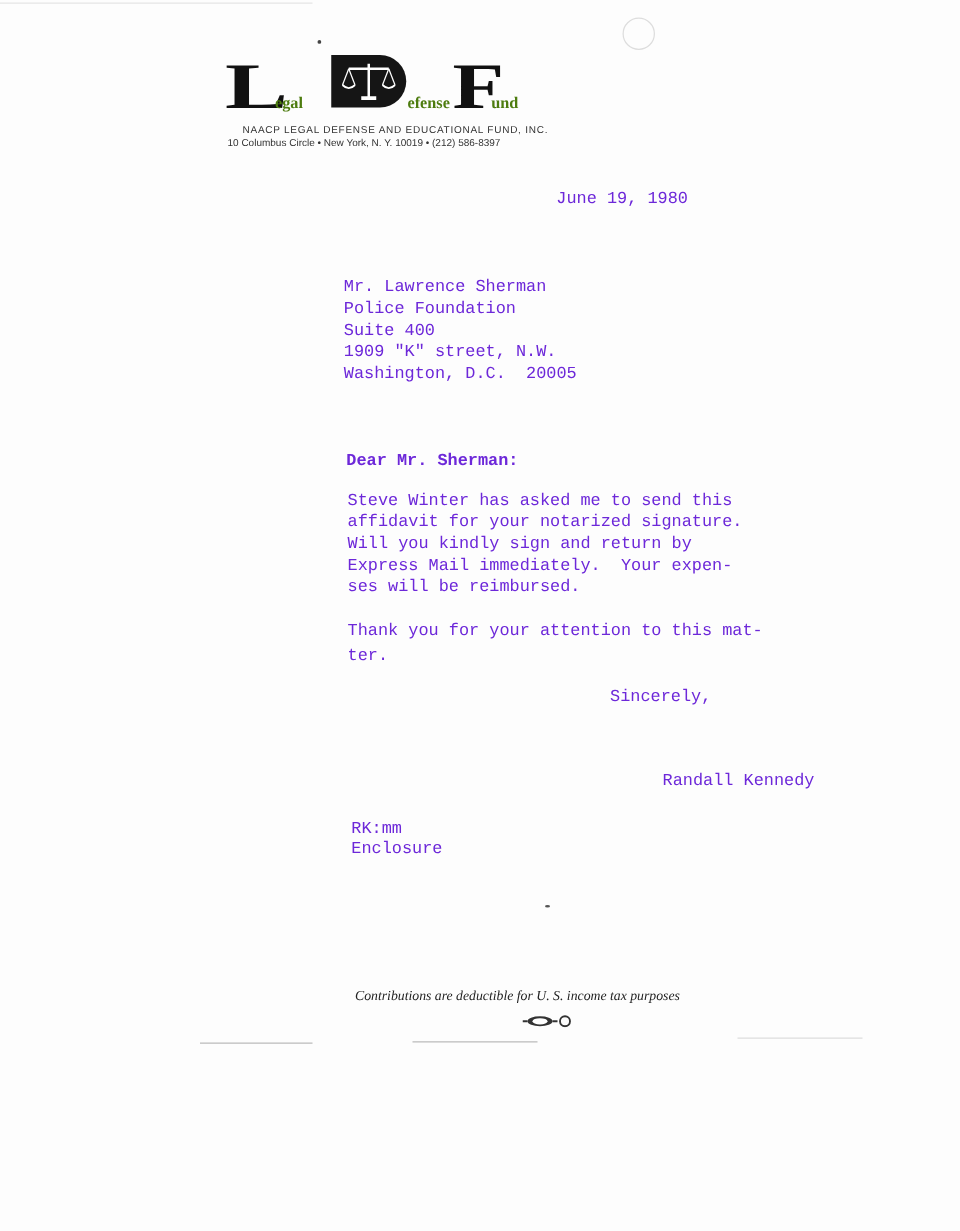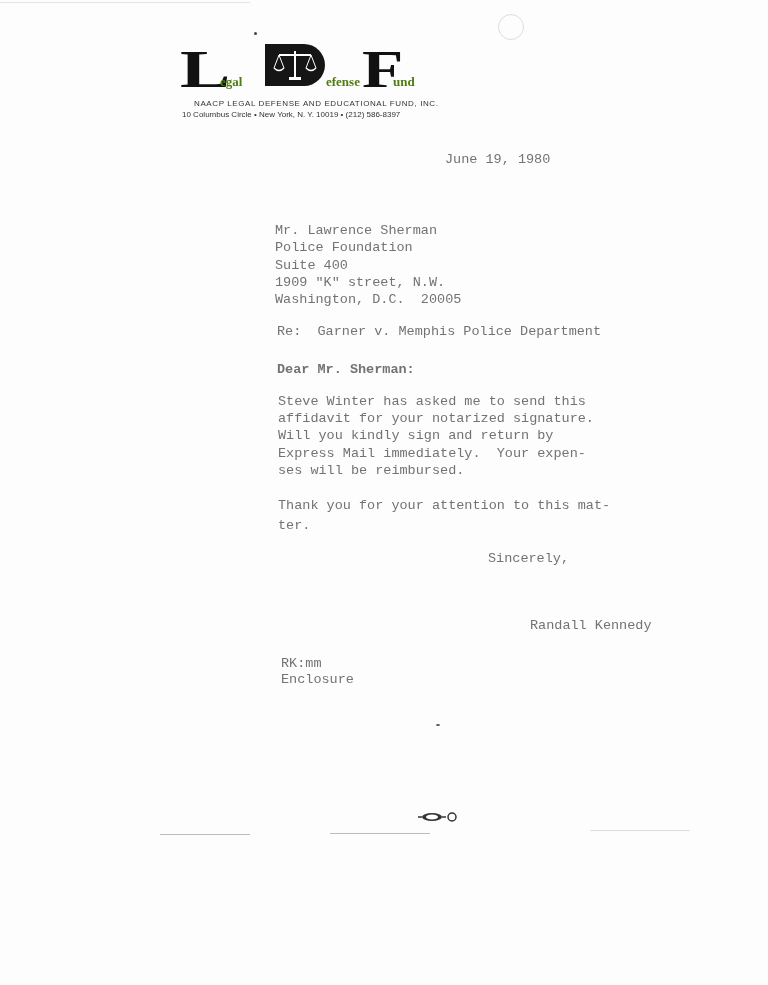--- a/index.html
+++ b/index.html
@@ -10,21 +10,21 @@
   .bigL { left: 0; top: 0; font-size: 52px; transform: scaleX(1.45); transform-origin: left bottom; letter-spacing: 0; }
   .bigD { left: 85px; top: 0; width: 60px; height: 42px; background: #151515; border-radius: 0 24px 24px 0; }
   .bigF { left: 182px; top: 0; font-size: 52px; transform: scaleX(1.3); transform-origin: left bottom; }
   .small { position: absolute; font-family: "Liberation Serif", serif; font-weight: bold; font-size: 13px; color: #4d7c0f; }
   .s1 { left: 40px; top: 30px; }
   .s2 { left: 146px; top: 30px; }
   .s3 { left: 213px; top: 30px; }
   .scales { position: absolute; left: 93px; top: 4px; width: 44px; height: 34px; }
   .org { position: absolute; left: 182px; top: 99px; font-family: "Liberation Sans", sans-serif; font-size: 8px; letter-spacing: 0.6px; color: #333; padding-left: 12px; }
   .addr { position: absolute; left: 182px; top: 110px; font-family: "Liberation Sans", sans-serif; font-size: 8px; color: #333; }
-  .t { position: absolute; font-size: 13.5px; white-space: pre; color: #737373; }
+  .t { position: absolute; font-size: 13.5px; white-space: pre; color: #6d28d9; }
   .footer { position: absolute; left: 284px; top: 791px; font-family: "Liberation Serif", serif; font-style: italic; font-size: 11px; color: #222; }
   .union { position: absolute; left: 418px; top: 812px; width: 40px; height: 10px; }
   .rule { position: absolute; height: 1px; background: #bbb; }
   .mark { position: absolute; border-radius: 50%; }
 </style>
 </head>
 <body>
 
 <div class="page">
 
@@ -54,21 +54,20 @@
   <div class="t" style="left:445px; top:152px;">June 19, 1980</div>
 
   <div>
     <div class="t" style="left:275px; top:223px;">Mr. Lawrence Sherman</div>
     <div class="t" style="left:275px; top:240px;">Police Foundation</div>
     <div class="t" style="left:275px; top:258px;">Suite 400</div>
     <div class="t" style="left:275px; top:275px;">1909 "K" street, N.W.</div>
     <div class="t" style="left:275px; top:292px;">Washington, D.C.  20005</div>
   </div>
 
-  <div class="t" style="left:277px; top:324px;">Re:  Garner v. Memphis Police Department</div>
   <div class="t" style="left:277px; top:362px;font-weight:bold;">Dear Mr. Sherman:</div>
 
   <div>
     <div class="t" style="left:278px; top:394px;">Steve Winter has asked me to send this</div>
     <div class="t" style="left:278px; top:411px;">affidavit for your notarized signature.</div>
     <div class="t" style="left:278px; top:428px;">Will you kindly sign and return by</div>
     <div class="t" style="left:278px; top:446px;">Express Mail immediately.  Your expen-</div>
     <div class="t" style="left:278px; top:463px;">ses will be reimbursed.</div>
   </div>
 
@@ -76,20 +75,21 @@
     <div class="t" style="left:278px; top:498px;">Thank you for your attention to this mat-</div>
     <div class="t" style="left:278px; top:518px;">ter.</div>
   </div>
 
   <div class="t" style="left:488px; top:551px;">Sincerely,</div>
   <div class="t" style="left:500px; top:618px;margin-left:30px;">Randall Kennedy</div>
 
   <div class="t" style="left:281px; top:656px;">RK:mm</div>
   <div class="t" style="left:281px; top:672px;">Enclosure</div>
 
+  <div class="footer">Contributions are deductible for U. S. income tax purposes</div>
   <svg class="union" viewBox="0 0 40 10">
     <ellipse cx="14" cy="5" rx="10" ry="4" fill="#333"></ellipse>
     <ellipse cx="14" cy="5" rx="6" ry="2.5" fill="#fff"></ellipse>
     <line x1="0" y1="5" x2="4" y2="5" stroke="#333" stroke-width="1.5"></line>
     <line x1="24" y1="5" x2="28" y2="5" stroke="#333" stroke-width="1.5"></line>
     <circle cx="34" cy="5" r="4" fill="none" stroke="#333" stroke-width="1.5"></circle>
   </svg>
 
   <div class="rule" style="left:160px; top:834px; width:90px;"></div>
   <div class="rule" style="left:330px; top:833px; width:100px;"></div>

